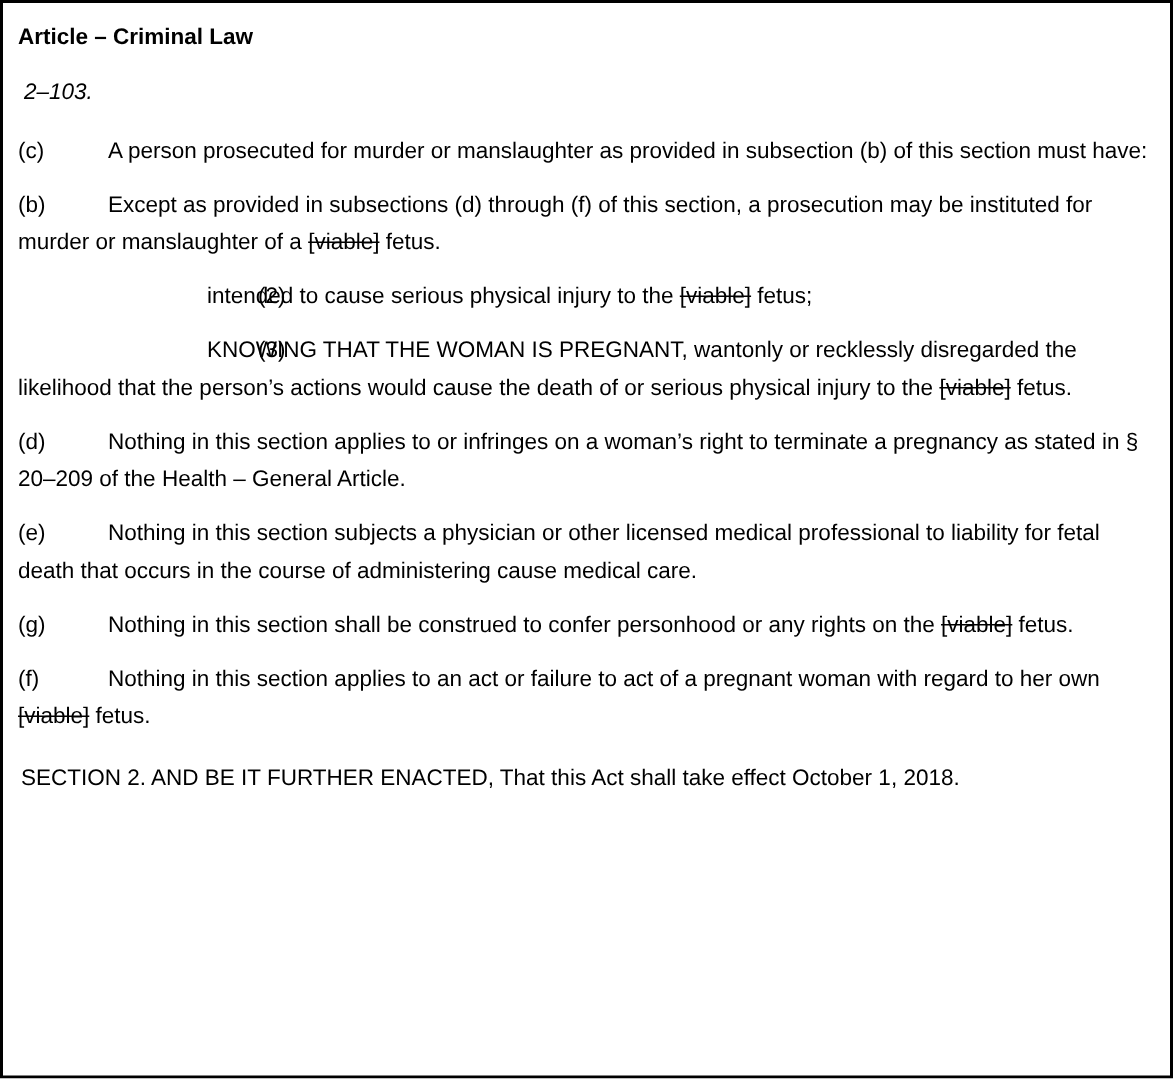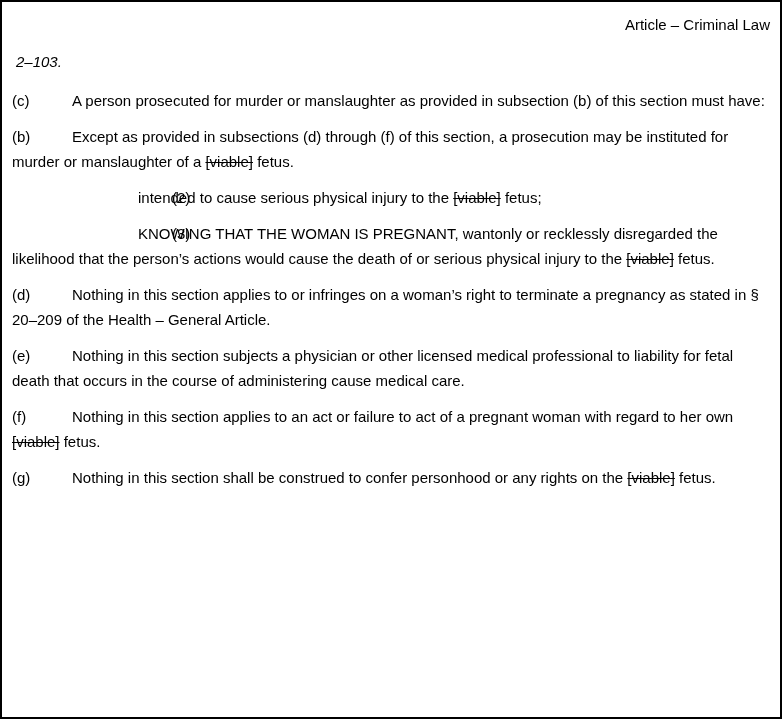--- a/index.html
+++ b/index.html
@@ -14,22 +14,22 @@
     border: 2px solid #000000;
     padding: 6px 10px 4px 10px;
     font-family: "Liberation Sans", sans-serif;
     font-size: 15px;
     line-height: 25px;
     color: #000000;
     overflow: hidden;
   }
   .title {
     font-size: 15px;
-    font-weight: normal;
-    text-align: right;
+    font-weight: bold;
+    text-align: left;
     margin: 4px 0 12px 0;
   }
   .secnum {
     margin: 0 0 14px 0;
     padding-left: 4px;
     font-style: italic;
   }
   .para {
     margin: 0 0 11px 0;
   }
@@ -71,16 +71,17 @@
 <div class="page">
   <h1 class="title">Article – Criminal Law</h1>
   <p class="secnum">2–103.</p>
   <div>
       <p class="para"><span class="plabel">(c)</span><span>A person prosecuted for murder or manslaughter as provided in subsection (b)  of this section must have:</span></p>
       <p class="para"><span class="plabel">(b)</span><span>Except as provided in subsections (d) through (f) of this section, a prosecution may be instituted for murder or manslaughter of a </span><span class="strike">[viable]</span><span> fetus.</span></p>
       <p class="para sub"><span class="plabel">(2)</span><span>intended to cause serious physical injury to the </span><span class="strike">[viable]</span><span> fetus;</span></p>
       <p class="para sub"><span class="plabel">(3)</span><span>KNOWING THAT THE WOMAN IS PREGNANT, wantonly or recklessly disregarded the likelihood that the person’s actions would cause the death of or serious physical injury to the </span><span class="strike">[viable]</span><span> fetus.</span></p>
       <p class="para"><span class="plabel">(d)</span><span>Nothing in this section applies to or infringes on a woman’s right to terminate a pregnancy as stated in § 20–209 of the Health – General Article.</span></p>
       <p class="para"><span class="plabel">(e)</span><span>Nothing in this section subjects a physician or other licensed medical professional to liability for fetal death that occurs in the course of administering cause medical care.</span></p>
+      <p class="para"><span class="plabel">(g)</span><span>Nothing in this section shall be construed to confer personhood or any rights on the </span><span class="strike">[viable]</span><span> fetus.</span></p>
       <p class="para"><span class="plabel">(f)</span><span>Nothing in this section applies to an act or failure to act of a pregnant woman with regard to her own </span><span class="strike">[viable]</span><span> fetus.</span></p>
-      <p class="para"><span class="plabel">(g)</span><span>Nothing in this section shall be construed to confer personhood or any rights on the </span><span class="strike">[viable]</span><span> fetus.</span></p>
     </div>
+  <p class="closing">SECTION 2. AND BE IT FURTHER ENACTED, That this Act shall take effect  October 1, 2018.</p>
 </div>
 
 </body></html>

